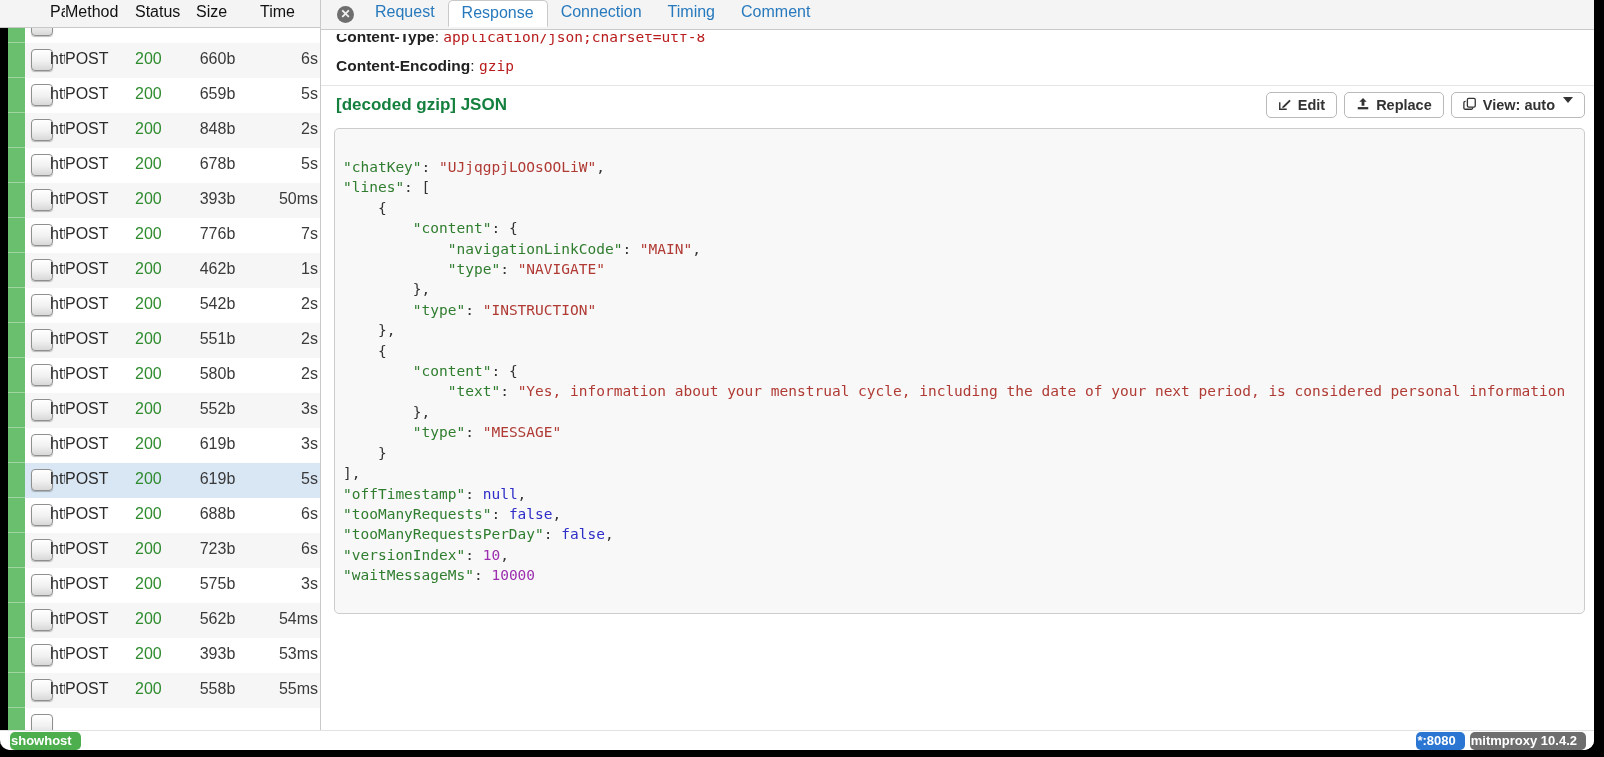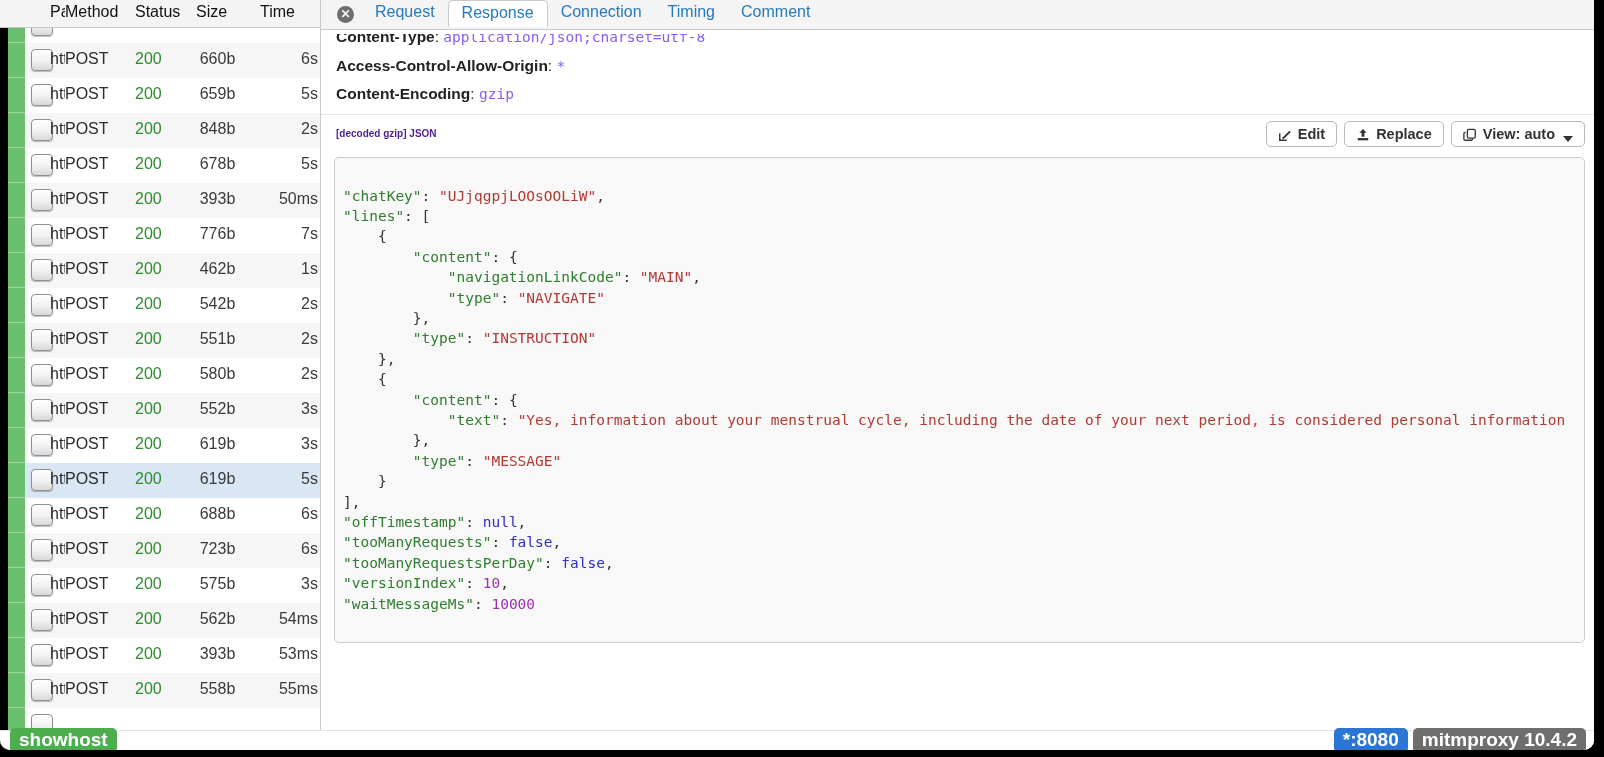--- a/index.html
+++ b/index.html
@@ -43,42 +43,42 @@
   .tabbar{height:30px;background:#f4f4f4;border-bottom:1px solid #c9c9c9;display:flex;align-items:flex-end;padding-left:10px;flex:none}
   .close-btn{align-self:center;width:17px;height:17px;border-radius:50%;background:#6e6e6e;color:#f4f4f4;font-size:12px;line-height:17px;
     text-align:center;font-weight:bold;margin:0 8px 0 6px}
   .tab{font-size:16px;color:var(--tab-blue);padding:3px 13px 4px 13px;white-space:nowrap}
   .tab.active{background:#fff;border:1px solid #c9c9c9;border-bottom:1px solid #fff;margin-bottom:-1px;border-radius:5px 5px 0 0}
   .detail-body{flex:1;overflow:hidden;padding-top:4px}
   .hdrs{padding-left:15px;overflow:hidden}
   .hline{line-height:27.5px;white-space:nowrap;font-size:15.5px;color:#222}
   .hline.clipped{margin-top:-11px}
   .hline b{font-weight:bold}
-  .hval{font-family:"DejaVu Sans Mono",monospace;font-size:14.5px;color:#8b5cf6}
+  .hval{font-family:"DejaVu Sans Mono",monospace;font-size:14.5px;color:#b91c1c}
   .sep{border:none;border-top:1px solid #e5e5e5;margin:5px 0 0 0}
   .meta-row{display:flex;align-items:center;margin:6px 9px 0 15px}
-  .meta-label{font-weight:bold;font-size:10px;color:#4c1d95}
+  .meta-label{font-weight:bold;font-size:17px;color:#15803d}
   .btn-group{margin-left:auto;display:flex;gap:7px}
-  .btn{display:inline-flex;align-items:flex-end;gap:6px;background:#fff;border:1px solid #b9b9b9;border-radius:5px;
+  .btn{display:inline-flex;align-items:flex-start;gap:6px;background:#fff;border:1px solid #b9b9b9;border-radius:5px;
     padding:4px 11px;font-size:14.5px;font-weight:bold;color:#333}
   .btn svg{display:block}
   .caret{width:0;height:0;border-left:5px solid transparent;border-right:5px solid transparent;border-top:6px solid #333;margin-left:2px}
   .codeblock{margin:10px 9px 0 13px;height:486px;background:#f8f8f8;border:1px solid #ccc;border-radius:5px;
     padding:28px 8px 24px 8px;font-family:"DejaVu Sans Mono",monospace;font-size:14.5px;line-height:20.4px;
     white-space:pre;overflow:hidden;color:#333}
   .t-k{color:var(--code-key)}
   .t-s{color:var(--code-string)}
   .t-b{color:var(--code-keyword)}
   .t-n{color:var(--code-number)}
   .t-p{color:#333}
 
   
   .footer{position:absolute;left:0;right:0;bottom:0;height:20px;background:#fff;border-top:1px solid #e2e2e2;
     display:flex;align-items:center;padding:0 8px 0 10px;z-index:50}
-  .badge{border-radius:5px;color:#fff;font-weight:bold;font-size:19px;padding:1px 9px 2px 9px;white-space:nowrap}
+  .badge{border-radius:5px;color:#fff;font-weight:bold;font-size:13px;padding:1px 9px 2px 1px;white-space:nowrap}
   .badge-mode{background:var(--badge-green)}
   .badge-right{margin-left:auto;display:flex;gap:5px}
   .badge-listen{background:var(--badge-blue)}
   .badge-version{background:var(--badge-gray)}
 </style>
 </head>
 <body>
 
 <div class="app">
   <div class="content">
@@ -291,21 +291,20 @@
             <span class="tab">Request</span>
             <span class="tab active">Response</span>
             <span class="tab">Connection</span>
             <span class="tab">Timing</span>
             <span class="tab">Comment</span>
           </span>
       </nav>
       <div class="detail-body">
         <div class="hdrs" id="hdrs">
             <div class="hline clipped"><b>Content-Type</b><span>: </span><span class="hval">application/json;charset=utf-8</span></div>
-            <div class="hline"><b>Access-Control-Allow-Origin</b><span>: </span><span class="hval">*</span></div>
             <div class="hline"><b>Content-Encoding</b><span>: </span><span class="hval">gzip</span></div>
           </div>
         <hr class="sep">
         <div class="meta-row">
           <span class="meta-label">[decoded gzip] JSON</span>
           <span class="btn-group">
             <button class="btn">
               <svg width="14" height="14" viewBox="0 0 16 16" fill="none" stroke="#333" stroke-width="1.6">
                 <path d="M2 6v8h8"></path>
                   <path d="M5.5 10.5L13 3l1.6 1.6-7.5 7.5-2.4.8z" fill="#333" stroke="none"></path>

